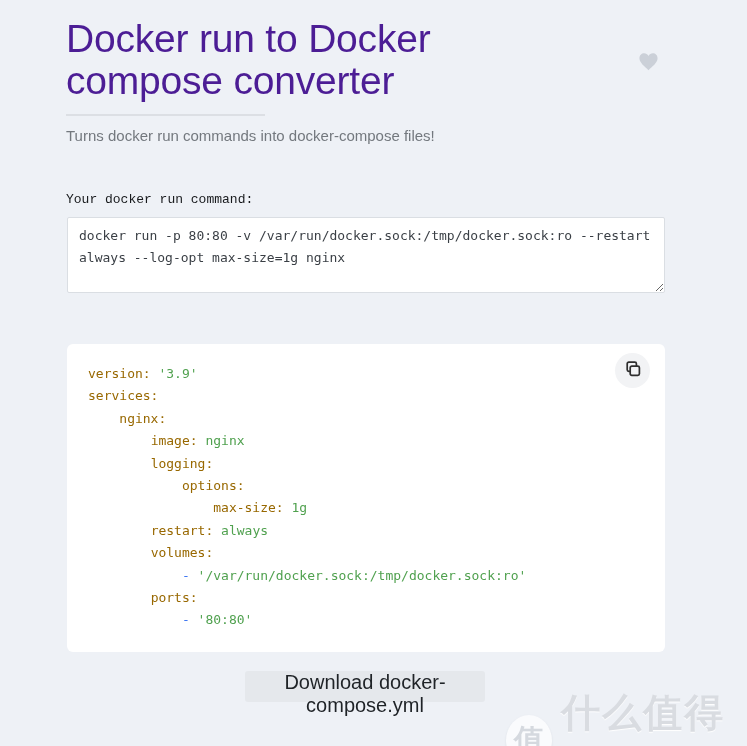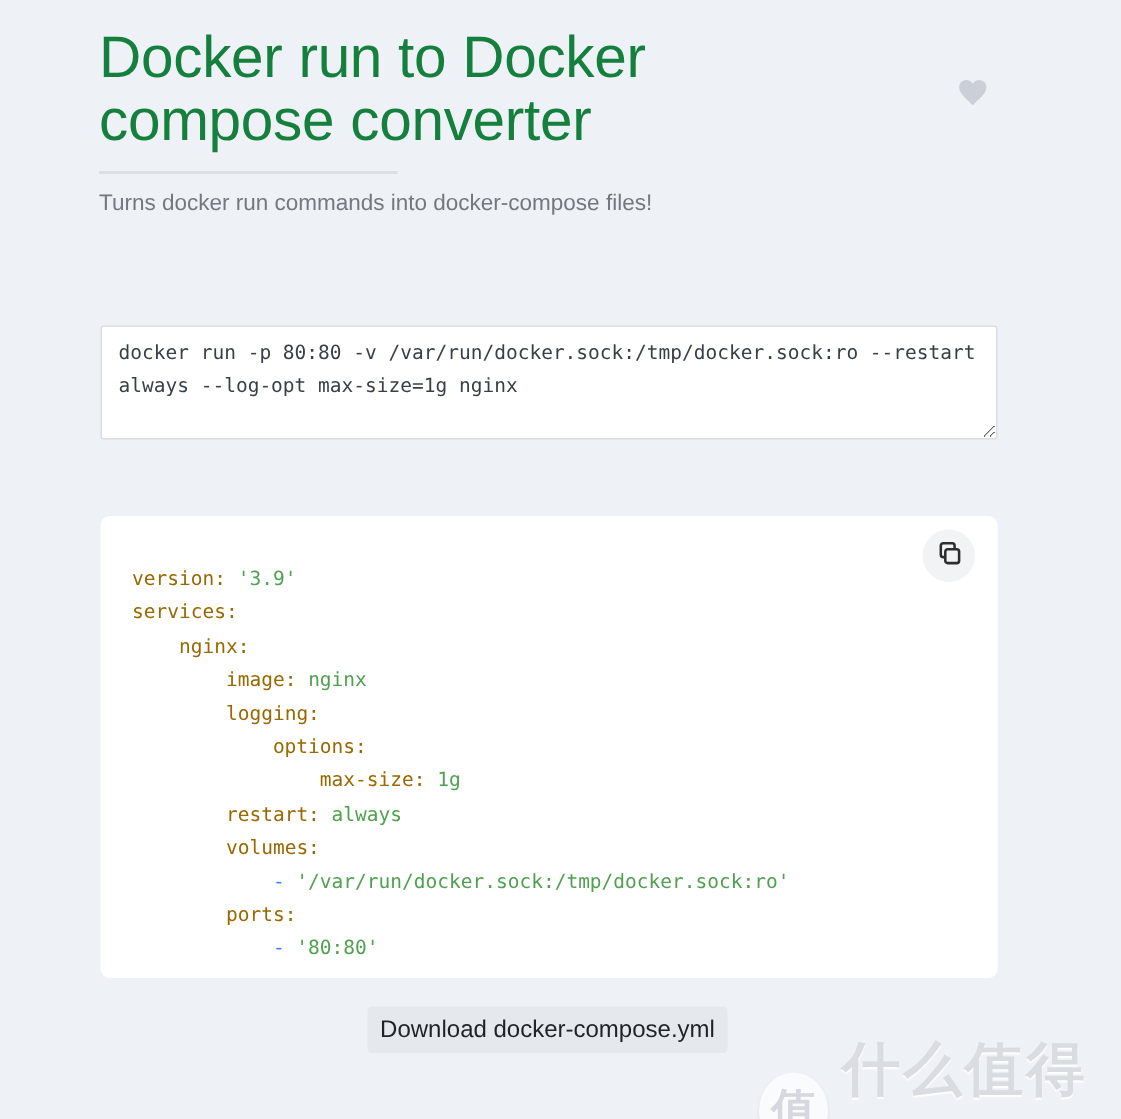--- a/index.html
+++ b/index.html
@@ -13,21 +13,21 @@
   .page { position: absolute; inset: 0; }
 
   
   .title {
     position: absolute;
     left: 66px; top: 18px;
     width: 480px;
     font-size: 39px;
     line-height: 42px;
     font-weight: 400;
-    color: #15803d;
+    color: #4c1d95;
     letter-spacing: -0.2px;
   }
   .heart {
     position: absolute;
     left: 638px; top: 52px;
     width: 21px; height: 19px;
     cursor: pointer;
   }
   .title-underline {
     position: absolute;
@@ -85,39 +85,39 @@
     background: #f2f3f5;
     display: flex;
     align-items: center;
     justify-content: center;
     cursor: pointer;
   }
   .code {
     font-family: "DejaVu Sans Mono", monospace;
     font-size: 13px;
     line-height: 22.4px;
-    padding: 32px 0 0 21px;
+    padding: 19px 0 0 21px;
     white-space: pre;
     color: #383a42;
   }
   .tok-key    { color: var(--c-key, #986801); }
   .tok-string { color: var(--c-string, #50a14f); }
   .tok-dash   { color: var(--c-dash, #4078f2); }
   .tok-plain  { color: #383a42; }
 
   
   .download-btn {
     position: absolute;
     left: 245px; top: 671px;
     width: 240px; height: 31px;
     background: #e5e8ec;
     border: none;
     border-radius: 3px;
     font-family: "Liberation Sans", sans-serif;
-    font-size: 16px;
+    font-size: 20px;
     color: #1f2327;
     cursor: pointer;
   }
 
   
   .watermark {
     position: absolute;
     left: 506px; top: 686px;
     display: flex;
     align-items: center;
@@ -154,20 +154,21 @@
   <span class="heart">
     <svg width="21" height="19" viewBox="0 0 24 22">
       <path id="heart-path" fill="#cbd0d8" d="M12 21 C8 17 1.5 12.5 1.5 7.2 C1.5 3.9 4 1.5 7 1.5 C9 1.5 11 2.7 12 4.5 C13 2.7 15 1.5 17 1.5 C20 1.5 22.5 3.9 22.5 7.2 C22.5 12.5 16 17 12 21 Z"></path>
     </svg>
   </span>
 
   <div class="title-underline"></div>
 
   <p class="subtitle">Turns docker run commands into docker-compose files!</p>
 
+  <label class="cmd-label">Your docker run command:</label>
 
   <textarea class="cmd-input" spellcheck="false" style="">docker run -p 80:80 -v /var/run/docker.sock:/tmp/docker.sock:ro --restart always --log-opt max-size=1g nginx</textarea>
 
   <div class="output-card">
     <button class="copy-btn">
       <span>
         <svg width="17" height="17" viewBox="0 0 17 17">
           <rect x="3.2" y="1.2" width="9.2" height="9.2" rx="1.6" fill="none" stroke="#2e2e2e" stroke-width="1.7"></rect>
           <rect x="6.2" y="5.2" width="9.2" height="9.2" rx="1.6" fill="#f2f3f5" stroke="#2e2e2e" stroke-width="1.7"></rect>
         </svg>

